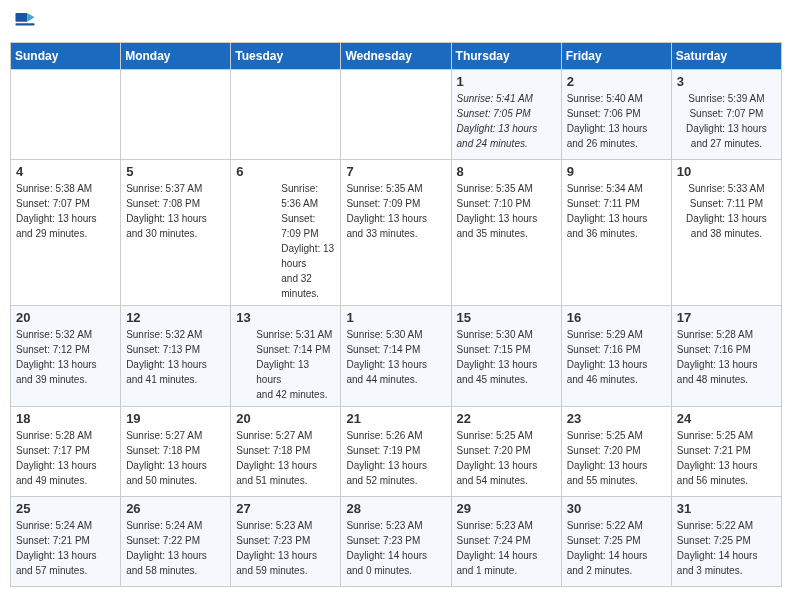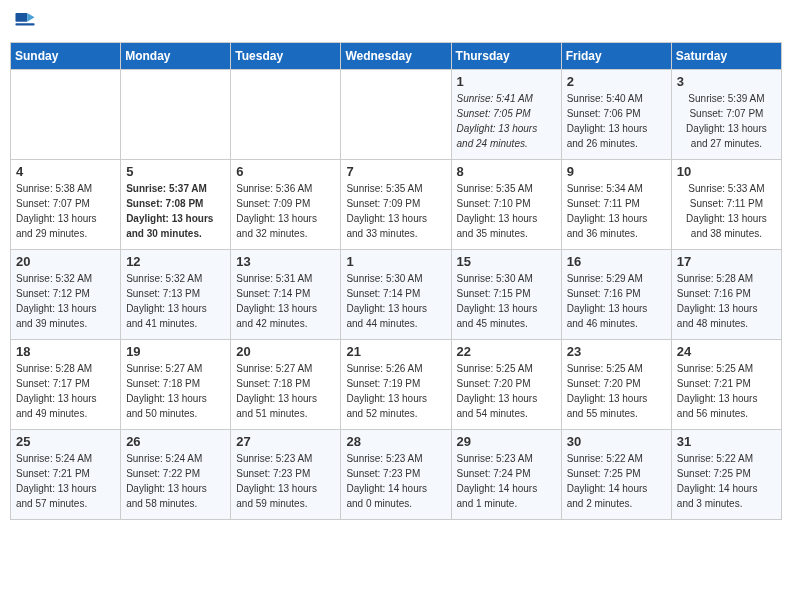--- a/index.html
+++ b/index.html
@@ -156,28 +156,28 @@
       <tr>
         <td>
           <span class="day-num">4</span>
           <div class="day-info" style="white-space: pre-line;">Sunrise: 5:38 AM
 Sunset: 7:07 PM
 Daylight: 13 hours
 and 29 minutes.</div>
         </td>
         <td>
           <span class="day-num">5</span>
-          <div class="day-info" style="white-space: pre-line; font-weight: bold;">Sunrise: 5:37 AM
+          <div class="day-info" style="white-space: pre-line;">Sunrise: 5:37 AM
 Sunset: 7:08 PM
 Daylight: 13 hours
 and 30 minutes.</div>
         </td>
         <td>
           <span class="day-num">6</span>
-          <div class="day-info" style="white-space: pre-line;">Sunrise: 5:36 AM
+          <div class="day-info" style="white-space: pre-line; margin-left: 45px;">Sunrise: 5:36 AM
 Sunset: 7:09 PM
 Daylight: 13 hours
 and 32 minutes.</div>
         </td>
         <td>
           <span class="day-num">7</span>
           <div class="day-info" style="white-space: pre-line;">Sunrise: 5:35 AM
 Sunset: 7:09 PM
 Daylight: 13 hours
 and 33 minutes.</div>
@@ -214,21 +214,21 @@
         </td>
         <td>
           <span class="day-num">12</span>
           <div class="day-info" style="white-space: pre-line;">Sunrise: 5:32 AM
 Sunset: 7:13 PM
 Daylight: 13 hours
 and 41 minutes.</div>
         </td>
         <td>
           <span class="day-num">13</span>
-          <div class="day-info" style="white-space: pre-line;">Sunrise: 5:31 AM
+          <div class="day-info" style="white-space: pre-line; margin-left: 20px;">Sunrise: 5:31 AM
 Sunset: 7:14 PM
 Daylight: 13 hours
 and 42 minutes.</div>
         </td>
         <td>
           <span class="day-num">1</span>
           <div class="day-info" style="white-space: pre-line;">Sunrise: 5:30 AM
 Sunset: 7:14 PM
 Daylight: 13 hours
 and 44 minutes.</div>

